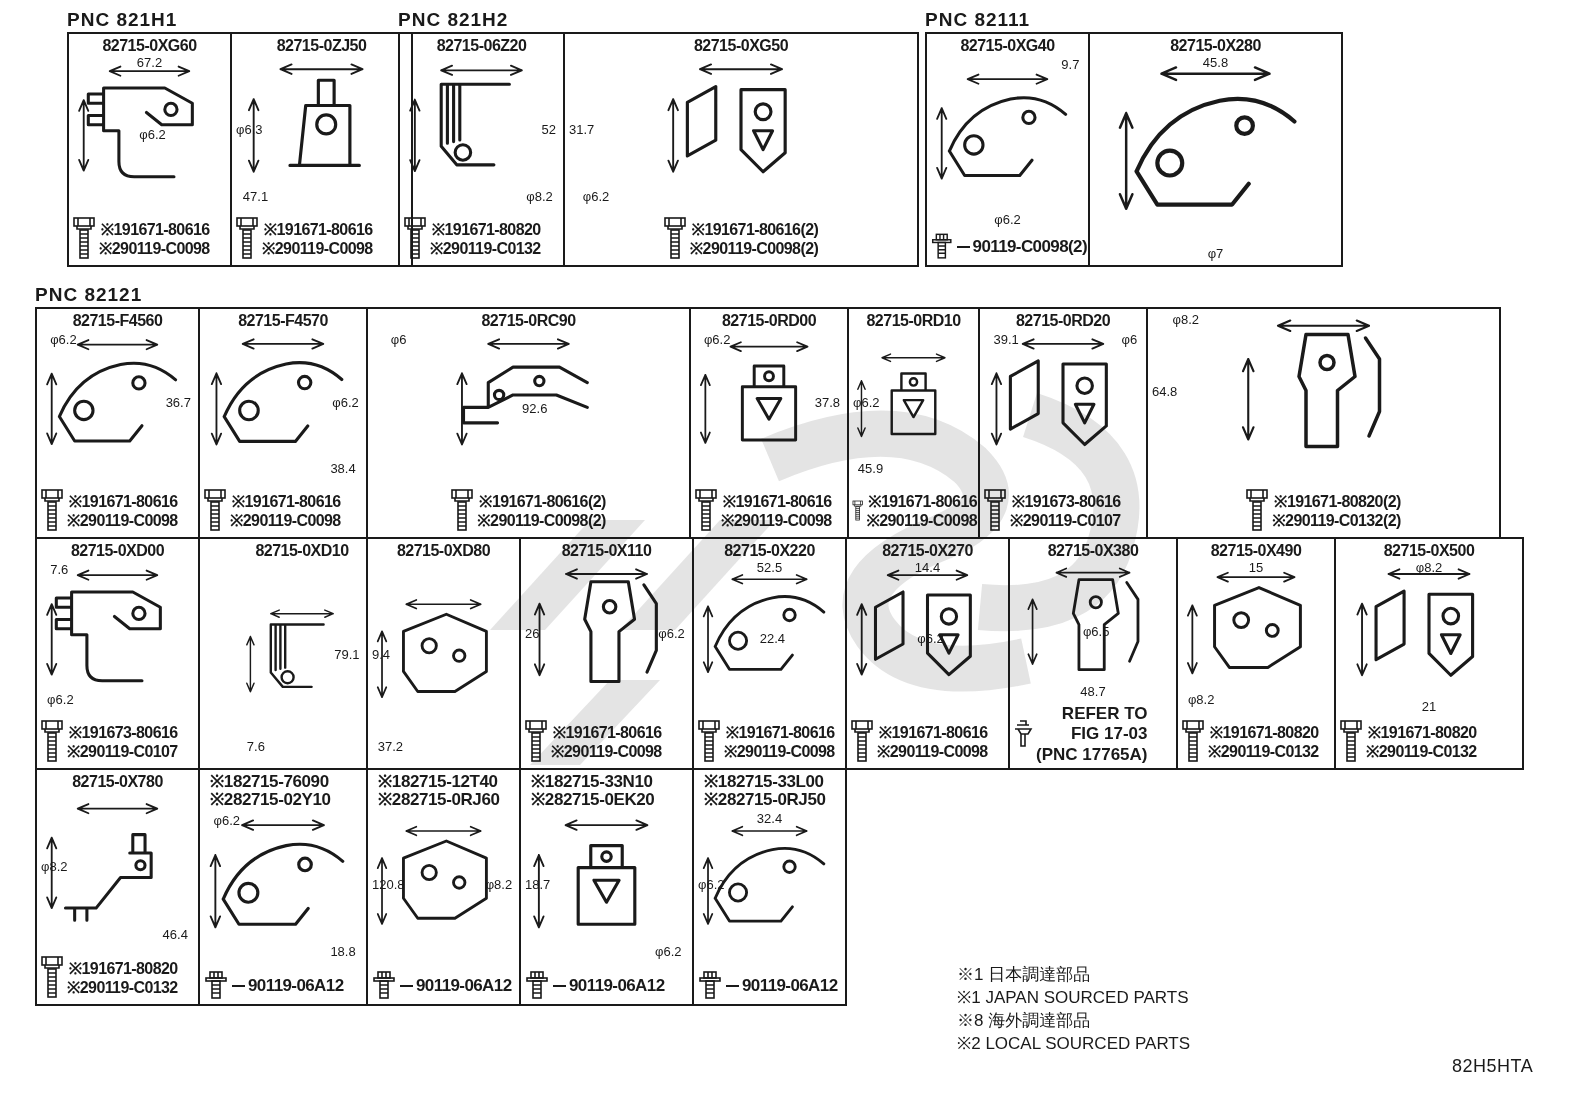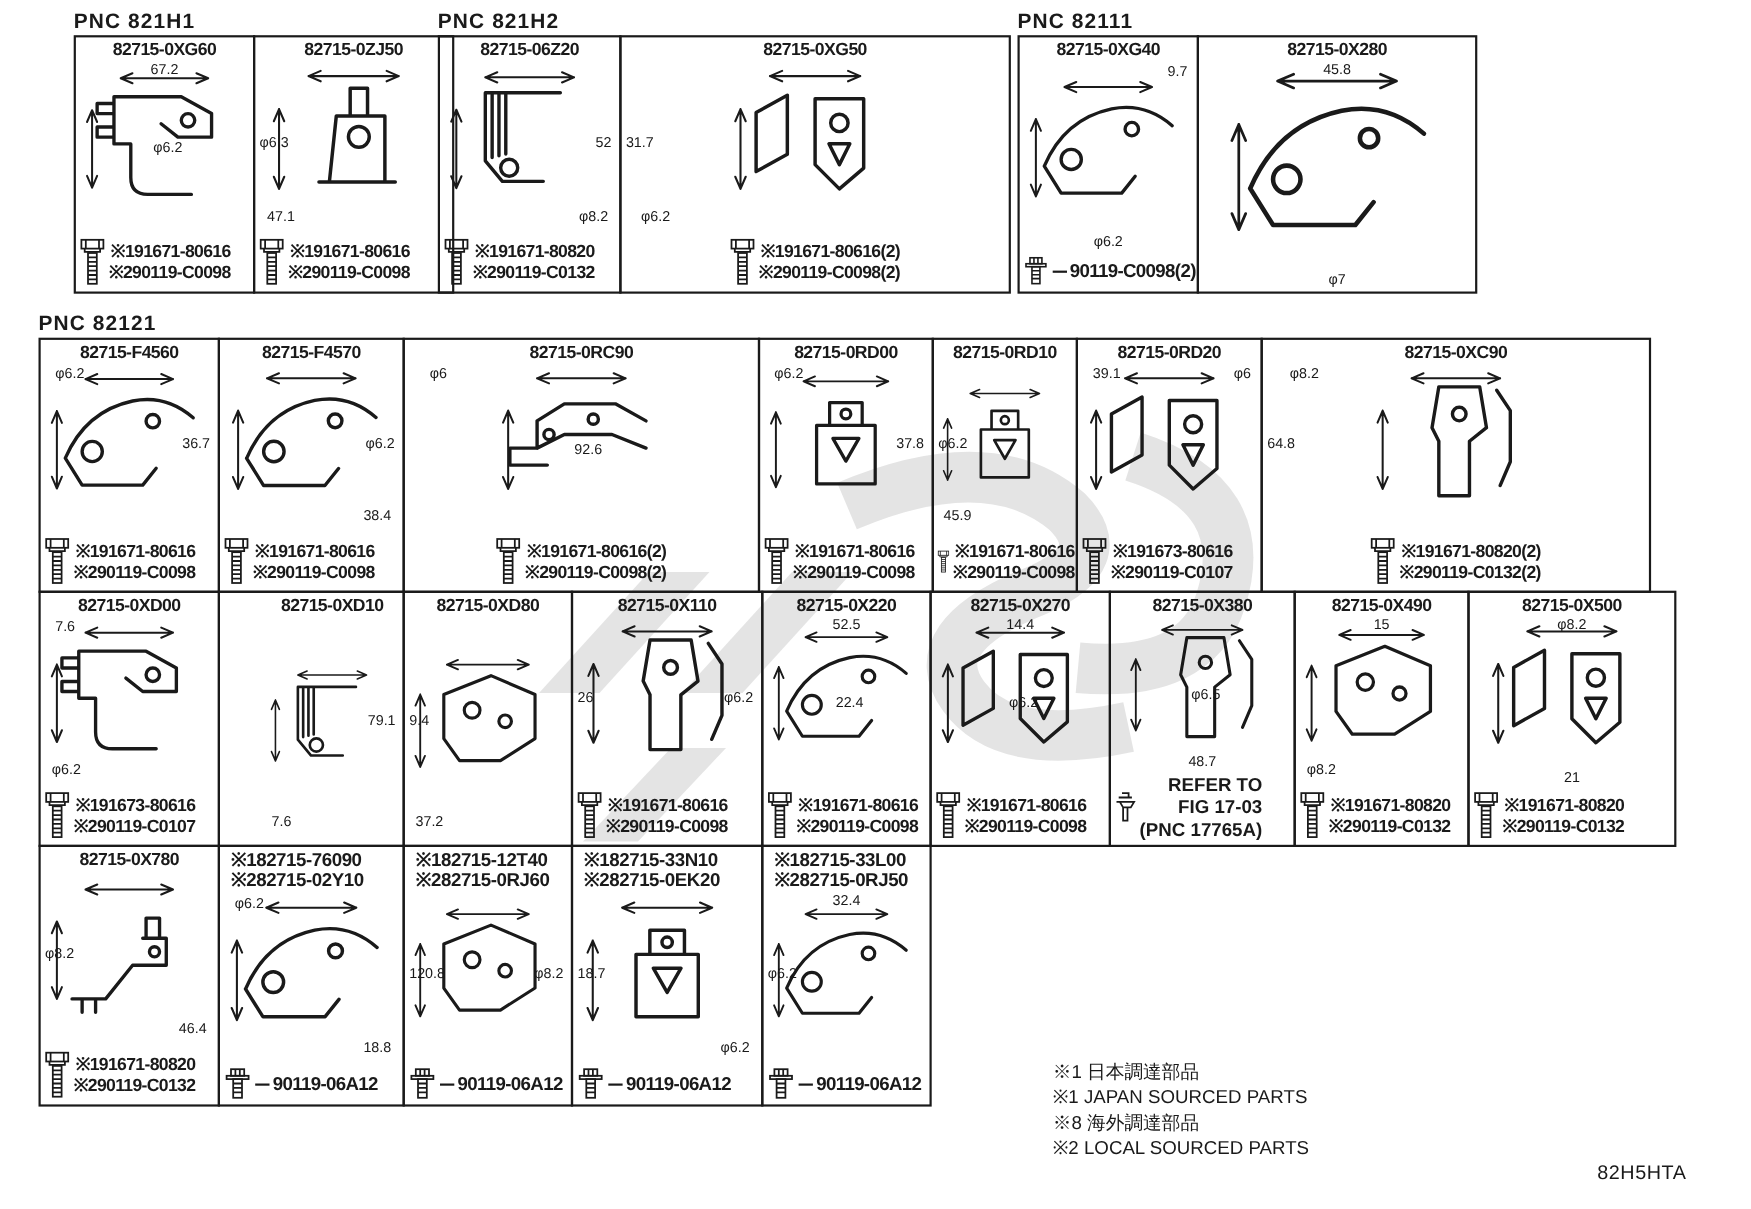--- a/index.html
+++ b/index.html
@@ -402,23 +402,20 @@
                 <path d="M8 18 h8 M8 22 h8 M8 26 h8 M8 30 h8 M8 34 h8 M8 38 h8"></path>
               </g>
             </svg>
             <div class="lines">
               <span class="fline">※191673-80616</span>
               <span class="fline">※290119-C0107</span>
             </div>
           </div>
         </div>
         <div class="cell wide" style="width: 355px;">
-          <div class="titles">
-            <span class="title">82715-0XC90</span>
-          </div>
           <div class="draw">
             <svg viewBox="0 0 100 100" preserveAspectRatio="xMidYMid meet" class="art">
               <path d="M40 14 H64 L68 38 L58 46 V78 H40 V46 L36 38 Z M74 16 L82 28 V58 L76 72" class="ink"></path>
               <circle cx="52" cy="30" r="4" class="ink"></circle>
               <path d="M24 9 H76 M24 9 l7 -3 M24 9 l7 3 M76 9 l-7 -3 M76 9 l-7 3 M7 28 V74 M7 28 l-3 7 M7 28 l3 7 M7 74 l-3 -7 M7 74 l3 -7" class="thin"></path>
             </svg>
             <span class="dim p-tl">φ8.2</span>
             <span class="dim p-l">64.8</span>
           </div>
           <div class="fast pair">

